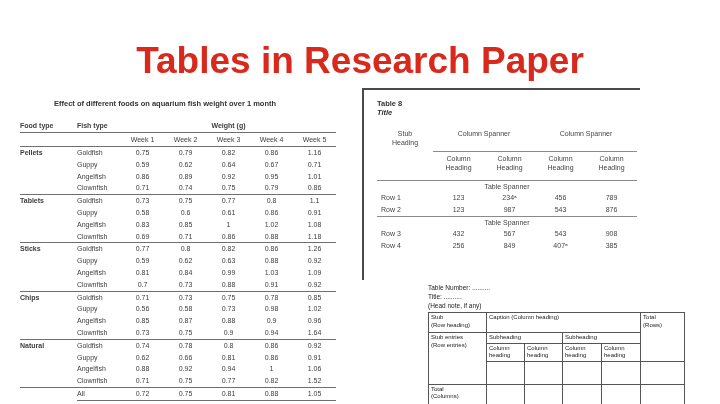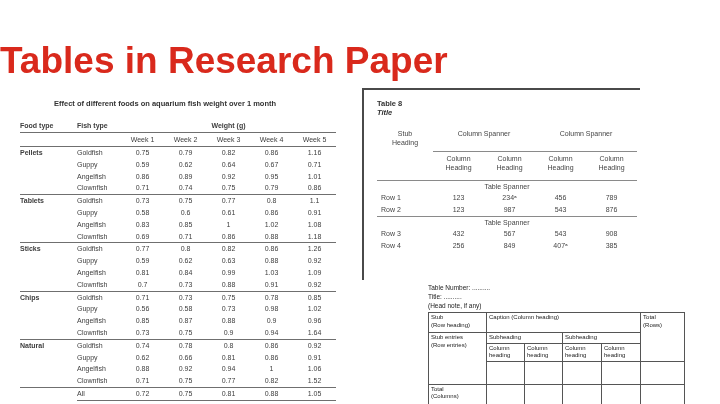--- a/index.html
+++ b/index.html
@@ -1,20 +1,20 @@
 <!DOCTYPE html>
 <html><head>
 <meta charset="utf-8">
 <style>
   html,body{margin:0;padding:0;background:#fff;}
   .page{position:relative;width:720px;height:404px;background:#ffffff;overflow:hidden;
         font-family:"Liberation Sans",sans-serif;}
 
   
-  .slide-title{position:absolute;top:40px;left:0;right:0;
+  .slide-title{position:absolute;top:40px;left:0;right:0;text-align:center;
     font-size:37px;font-weight:bold;color:#d9291c;}
 
   
   .fish-wrap{position:absolute;left:20px;top:99px;width:318px;}
   .fish-caption{font-size:7.5px;font-weight:bold;color:#333;margin:0 0 11px 2px;line-height:9px;padding-left:32px;}
   table.fish{border-collapse:collapse;table-layout:fixed;width:316px;font-size:7px;color:#3d3d3d;}
   table.fish th,table.fish td{padding:0;margin:0;line-height:11.8px;height:11.8px;
     font-weight:normal;overflow:hidden;white-space:nowrap;}
   table.fish tr.h1 th{border-bottom:1px solid #6f6f6f;height:13px;line-height:12px;}
   table.fish th.left{text-align:left;font-weight:bold;}

